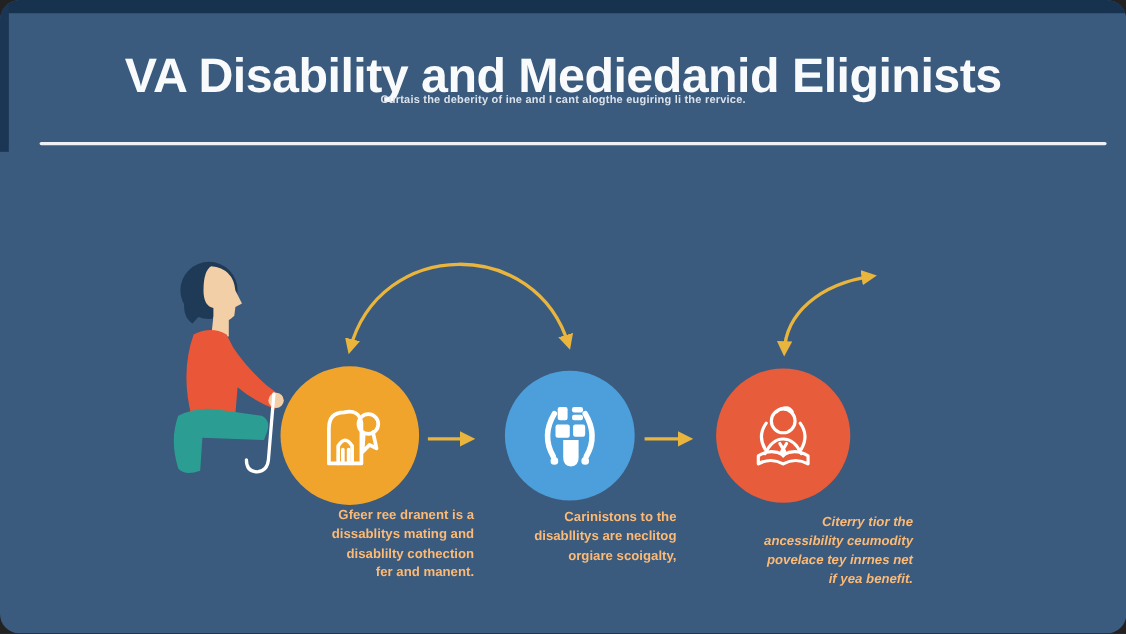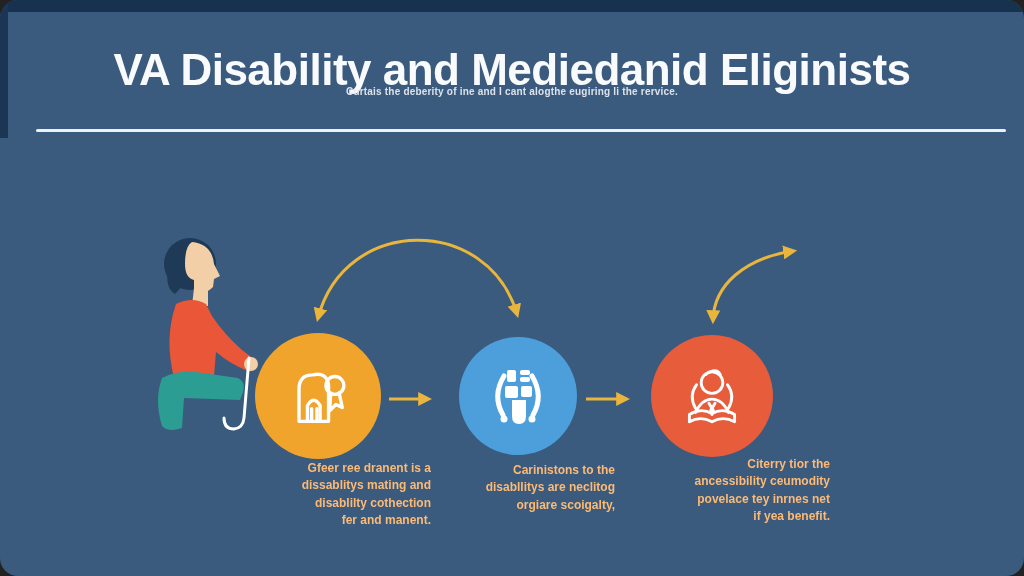--- a/index.html
+++ b/index.html
@@ -40,21 +40,21 @@
   .circle-3{left:651px;top:335px;width:122px;height:122px;}
   .caption{
     position:absolute;
     text-align:right;
     font-size:12px;line-height:1.45;font-weight:bold;
     color:#fdba74;
     white-space:pre-line;
   }
   .caption-1{left:205px;top:460px;width:226px;}
   .caption-2{left:389px;top:462px;width:226px;}
-  .caption-3{left:600px;top:456px;width:230px;}
+  .caption-3{left:600px;top:466px;width:230px;font-style:italic;}
 </style>
 </head>
 <body>
 
 <div class="canvas">
 
   <div class="top-band"></div>
   <div class="left-band"></div>
 
   <h1 class="title">VA Disability and Mediedanid Eliginists</h1>

